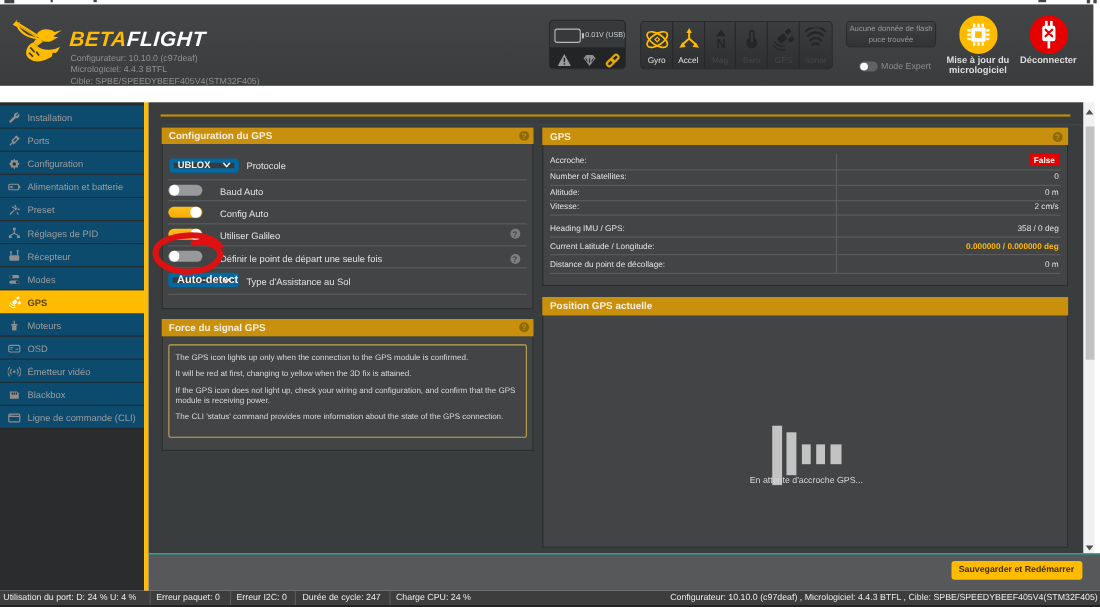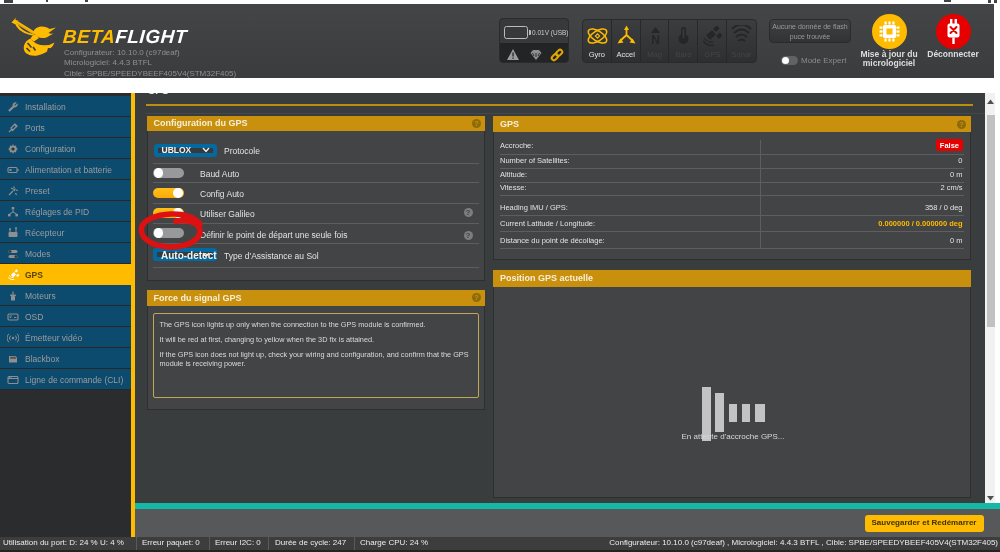--- a/index.html
+++ b/index.html
@@ -95,21 +95,21 @@
   
   #notebox { position:absolute; left:18px; top:220px; width:326px; height:84.5px;
     border:1px solid #c0a753; border-radius:2px; color:#dadada; font-size:7.3px; line-height:9px; padding:5.5px 6px; }
   #notebox p { margin-bottom:6px; }
 
   
   #sbtrack { left:985px; top:93px; width:10.3px; height:410px; background:#f1f1f1; }
   #sbthumb { left:986.5px; top:115px; width:8.8px; height:212px; background:#c1c1c1; }
 
   
-  #footer { left:134.5px; top:503px; width:865.5px; height:33.5px; background:#56585a; border-top:6px solid #14b8a6; }
+  #footer { left:134.5px; top:503px; width:865.5px; height:33.5px; background:#56585a; border-top:1px solid #14b8a6; }
   #savebtn { position:absolute; left:730px; top:6px; width:119px; height:16.5px; background:#ffbb00;
      border-radius:3px; color:#413000; font-weight:bold; font-size:8px; text-align:center; line-height:16.5px; }
 
   
   #statusbar { left:0; top:536.5px; width:1000px; height:15.5px; background:#3d3d3d;
      font-size:8px; color:#ececec; }
   #statusbar .seg { position:absolute; top:1.5px; white-space:nowrap; }
   #statusbar .sdiv { position:absolute; top:0; width:1px; height:13px; background:#5a5a5a; }
   #statusbar .dark { position:absolute; left:0; top:13px; width:1000px; height:2.5px; background:#232323; }
 </style>
@@ -452,20 +452,21 @@
 
     <div class="panel-hdr" style="left:12px; top:197px; width:338.5px; height:15.5px;">
       <div class="ht">Force du signal GPS</div>
       <div class="qmark" style="right:4px; top:3px;">?</div>
     </div>
     <div class="panel-body" style="left:12px; top:212.5px; width:338.5px; height:104.5px;"></div>
     <div id="notebox" class="abs">
       <p>The GPS icon lights up only when the connection to the GPS module is confirmed.</p>
       <p>It will be red at first, changing to yellow when the 3D fix is attained.</p>
       <p>If the GPS icon does not light up, check your wiring and configuration, and confirm that the GPS module is receiving power.</p>
+      <p>The CLI 'status' command provides more information about the state of the GPS connection.</p>
     </div>
 
     <div class="panel-hdr" style="left:358.5px; top:22.5px; width:478px; height:16.5px;">
       <div class="ht">GPS</div>
       <div class="qmark" style="right:5px; top:4px;">?</div>
     </div>
     <div class="panel-body" style="left:358.5px; top:39px; width:478px; height:128px;"></div>
     <div class="trow" style="top:48px;">Accroche:
       <span class="val" style="background:#e60000; color:#fff; font-weight:bold; border-radius:2px; padding:1.5px 3.5px; top:-2px;">False</span></div>
     <div class="sep" style="left:365.5px; top:60.5px; width:463.5px;"></div>

